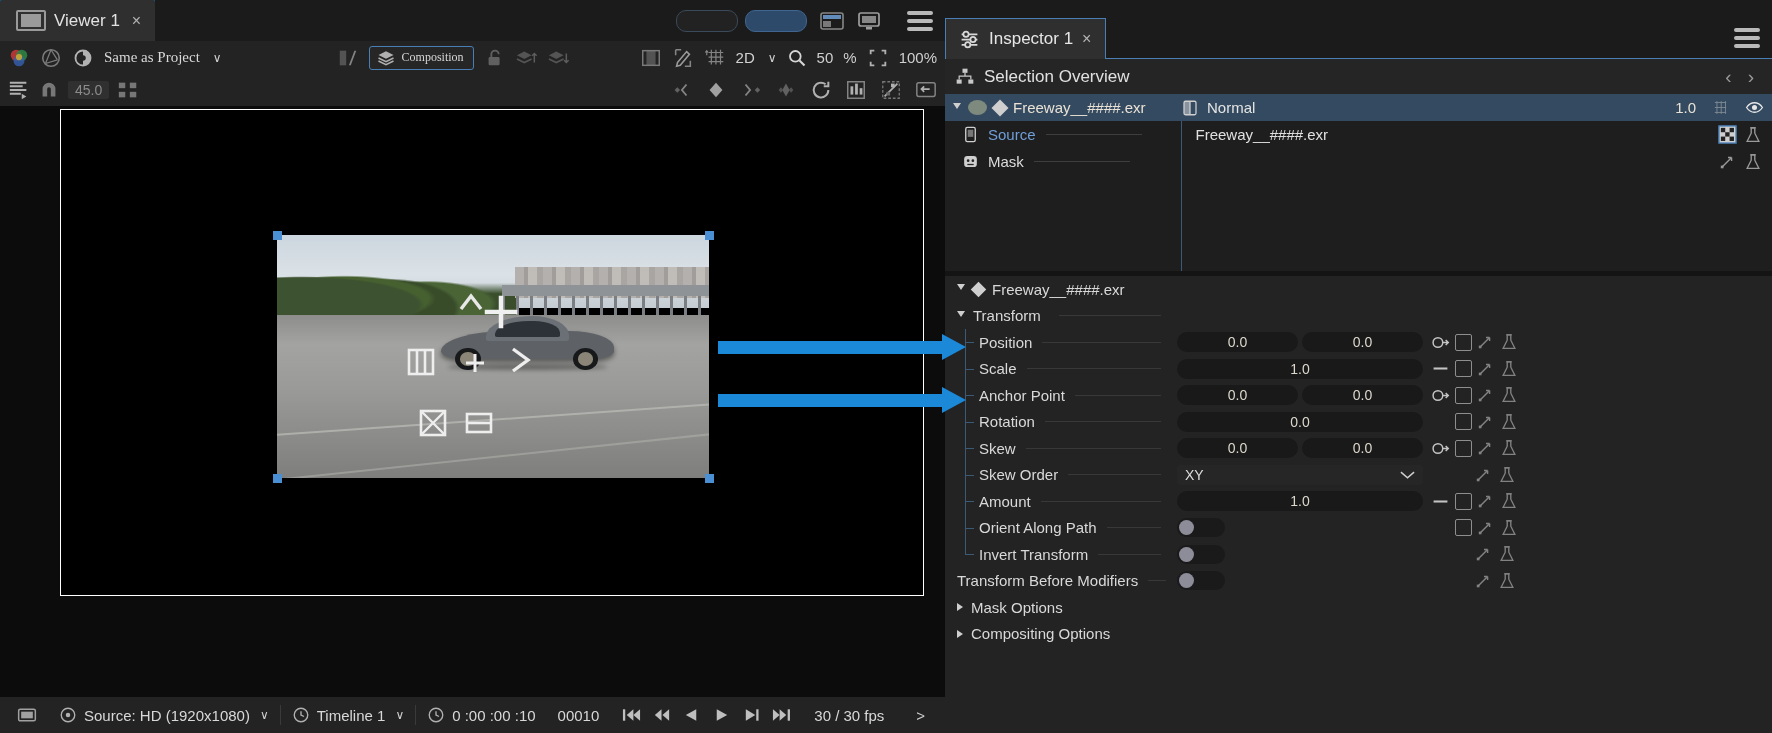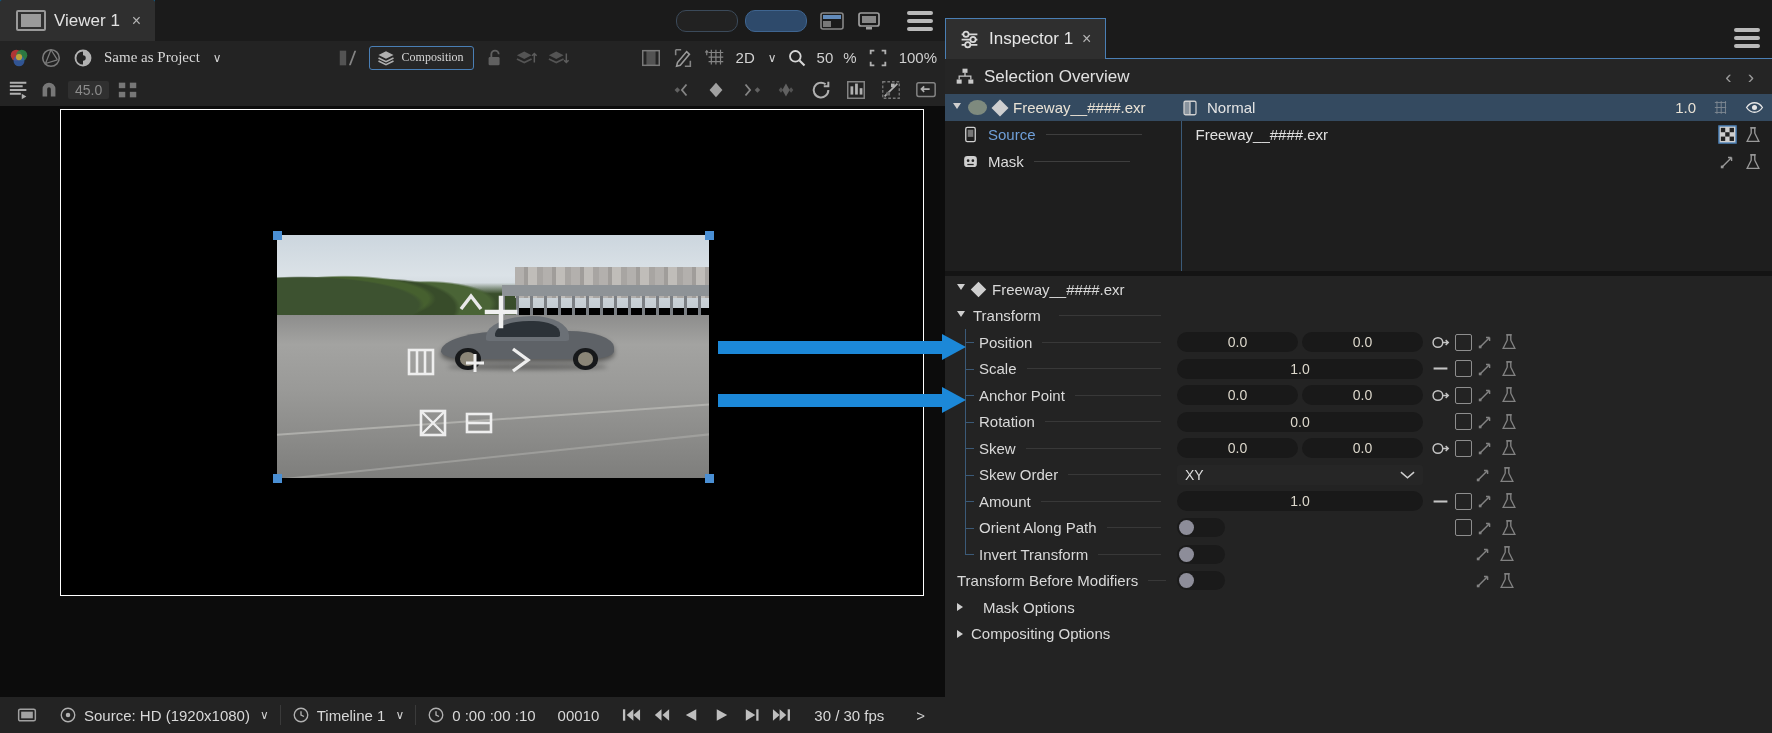--- a/index.html
+++ b/index.html
@@ -999,21 +999,21 @@
           <span class="sm-ico">
               <svg viewBox="0 0 20 20" width="18" height="18">
                 <path d="M8 2 V8 L3.5 17 H16.5 L12 8 V2 Z" fill="none" stroke="#9a9a9a" stroke-width="1.5"></path>
                 <path d="M7 2 H13" stroke="#9a9a9a" stroke-width="1.5"></path>
               </svg>
             </span>
         </div>
       </div>
 
       <div class="prow">
-        <div class="namecol indent1" style="gap:20px">
+        <div class="namecol indent1" style="gap:8px">
           <span class="tri"></span>
           <span class="pname">Mask Options</span>
         </div>
       </div>
       <div class="prow">
         <div class="namecol indent1" style="gap:8px">
           <span class="tri"></span>
           <span class="pname">Compositing Options</span>
         </div>
       </div>

